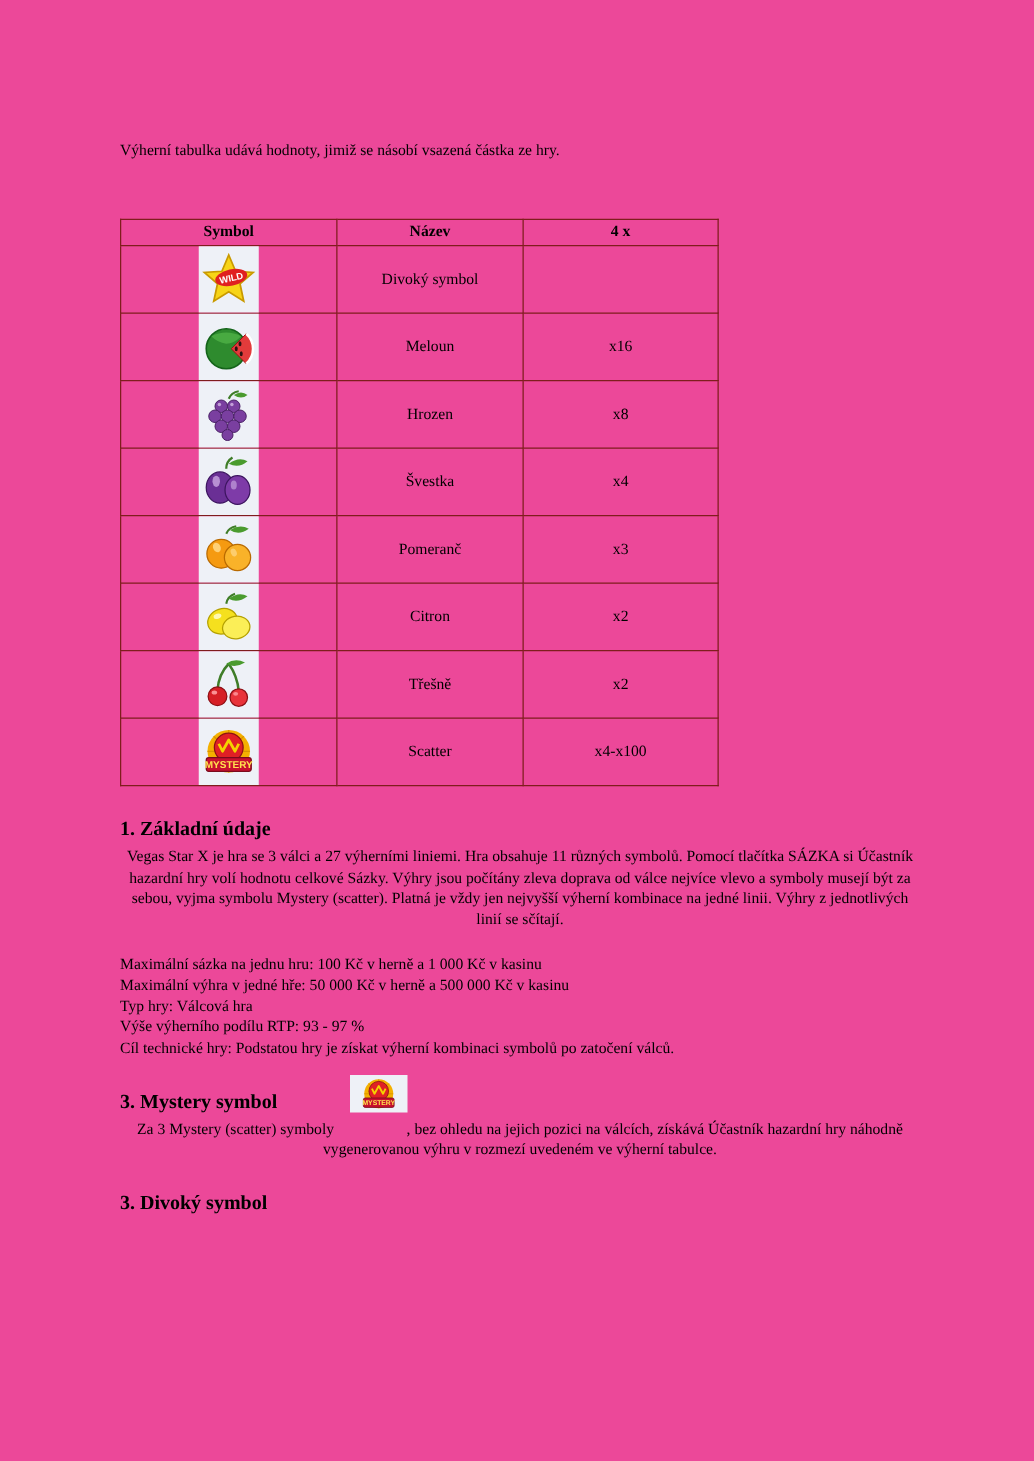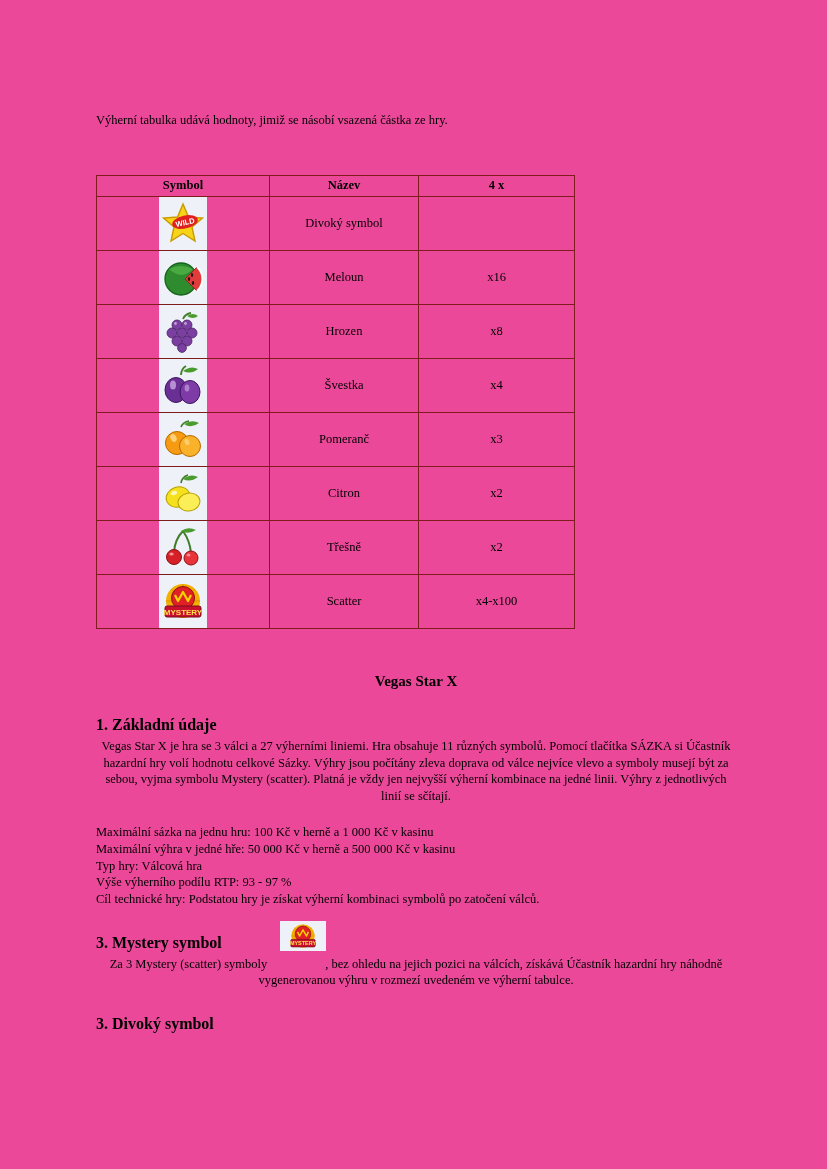--- a/index.html
+++ b/index.html
@@ -326,21 +326,20 @@
               </span>
             </span>
           </td>
           <td>Scatter</td>
           <td>x4-x100</td>
         </tr>
 
       </tbody>
     </table>
 
-    <h1 class="game-title">Vegas Star X</h1>
 
     <h2 class="section">1. Základní údaje</h2>
 
     <p class="body">Vegas Star X je hra se 3 válci a 27 výherními liniemi. Hra obsahuje 11 různých symbolů. Pomocí tlačítka SÁZKA si Účastník hazardní hry volí hodnotu celkové Sázky. Výhry jsou počítány zleva doprava od válce nejvíce vlevo a symboly musejí být za sebou, vyjma symbolu Mystery (scatter). Platná je vždy jen nejvyšší výherní kombinace na jedné linii. Výhry z jednotlivých linií se sčítají.</p>
 
     <div class="specs">
       <p class="tight">Maximální sázka na jednu hru: 100 Kč v herně a 1 000 Kč v kasinu</p>
       <p class="tight">Maximální výhra v jedné hře: 50 000 Kč v herně a 500 000 Kč v kasinu</p>
       <p class="tight">Typ hry: Válcová hra</p>
       <p class="tight">Výše výherního podílu RTP: 93 - 97 %</p>

